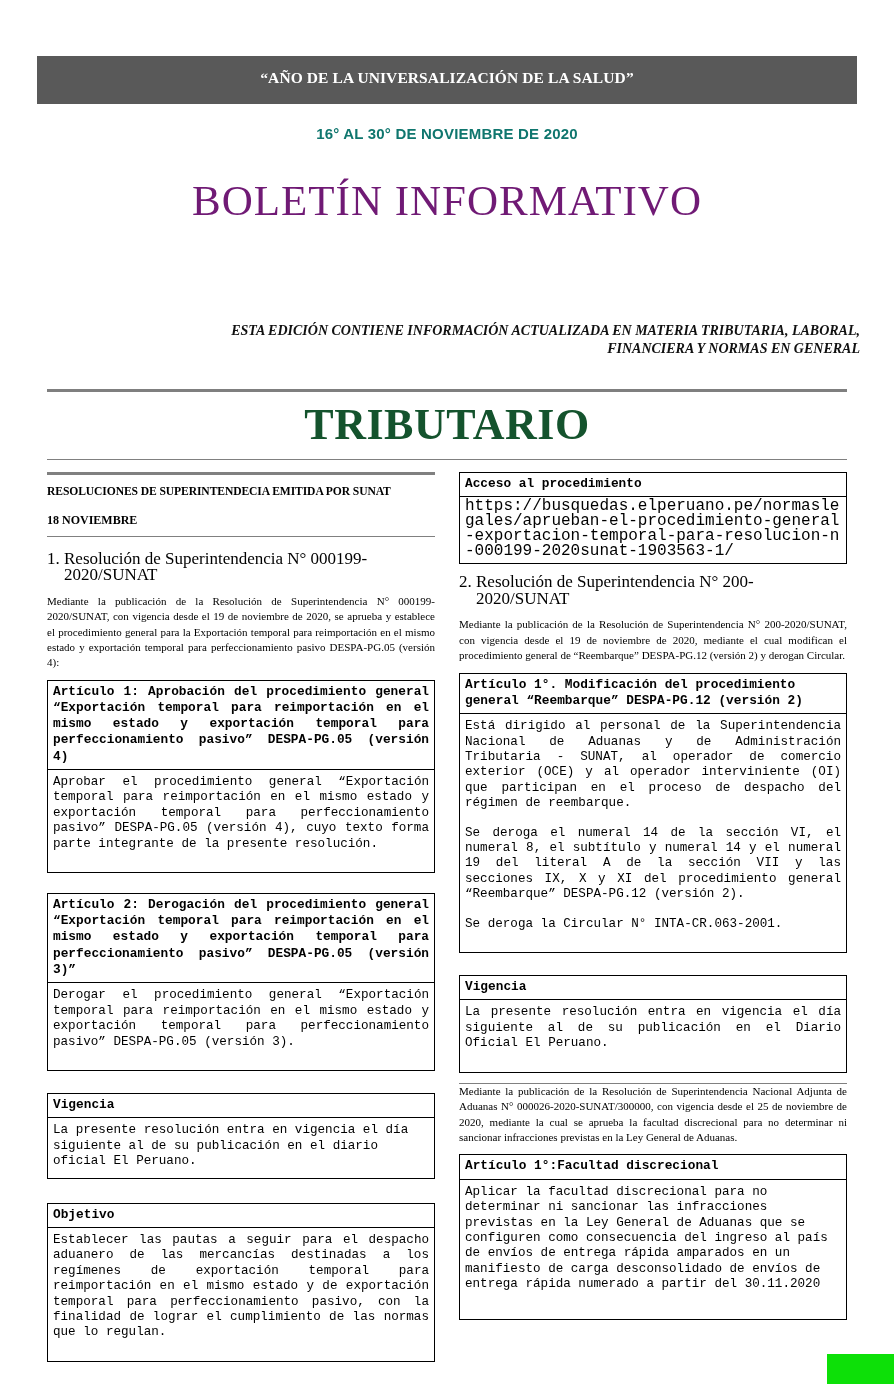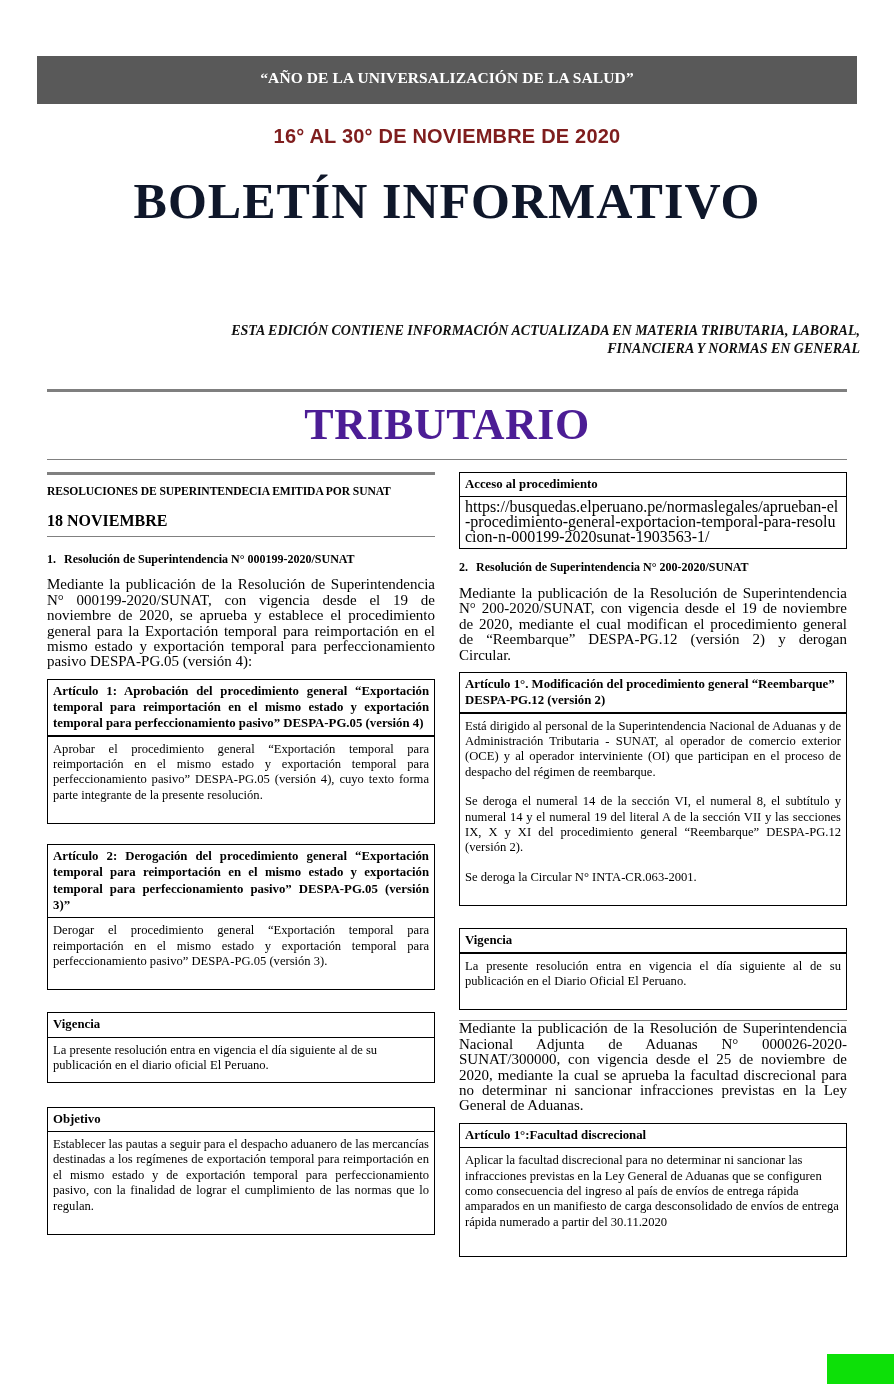--- a/index.html
+++ b/index.html
@@ -44,35 +44,35 @@
     font-family: "Liberation Serif", "DejaVu Serif", serif;
   }
 
   .issue-dates {
     position: absolute;
     left: 0; right: 0;
     top: 125px;
     text-align: center;
     font-family: "Liberation Sans", "DejaVu Sans", sans-serif;
     font-weight: bold;
-    font-size: 20px;
-    color: #7f1d1d;
+    font-size: 15px;
+    color: #0f766e;
     letter-spacing: 0.2px;
   }
 
   .bulletin-title {
     position: absolute;
     left: 0; right: 0;
     top: 172px;
     text-align: center;
     font-family: "Liberation Serif", "DejaVu Serif", serif;
-    font-weight: bold;
-    font-size: 50px;
+    font-weight: normal;
+    font-size: 43px;
     line-height: 58px;
-    color: #0f172a;
+    color: #701a75;
     letter-spacing: 1px;
   }
 
   
   .logo {
     position: absolute;
     left: 340px;
     top: 232px;
     width: 222px;
     height: 68px;
@@ -134,21 +134,21 @@
   .section-title {
     position: absolute;
     left: 0; right: 0;
     top: 400px;
     text-align: center;
     font-family: "Liberation Serif", "DejaVu Serif", serif;
     font-weight: bold;
     font-size: 44px;
     line-height: 50px;
     letter-spacing: 0.5px;
-    color: #4c1d95;
+    color: #14532d;
   }
   .section-rule-bottom {
     position: absolute;
     left: 47px;
     top: 459px;
     width: 800px;
     height: 1px;
     background: #808080;
   }
 
@@ -177,45 +177,46 @@
   .kicker {
     font-family: "Liberation Serif", "DejaVu Serif", serif;
     font-weight: bold;
     font-size: 11.6px;
     letter-spacing: -0.1px;
     margin-bottom: 14px;
   }
   .datestamp {
     font-family: "Liberation Serif", "DejaVu Serif", serif;
     font-weight: bold;
-    font-size: 16px;
+    font-size: 12px;
     margin: 0 0 2px 0;
   }
 
   .item-head {
-    font-weight: bold;
-    font-size: 12px;
+    font-weight: normal;
+    font-size: 17px;
     line-height: 16.5px;
     margin: 14px 0 10px 0;
     padding-left: 17px;
     text-indent: -17px;
   }
   .item-num { display: inline-block; width: 17px; text-indent: 0; }
 
   p.body {
     margin: 0 0 9px 0;
     text-align: justify;
-    font-size: 15px;
+    font-size: 11px;
     line-height: 15.4px;
   }
 
   
   .box {
     border: 1.2px solid #000000;
     margin: 0 0 10px 0;
+    font-family: Liberation Mono, monospace;
   }
   .box-head {
     padding: 3px 5px 4px 5px;
     font-weight: bold;
     font-size: 12.8px;
     line-height: 16.2px;
     text-align: justify;
   }
   .box-head.nojust { text-align: left; }
   .box-divider {

